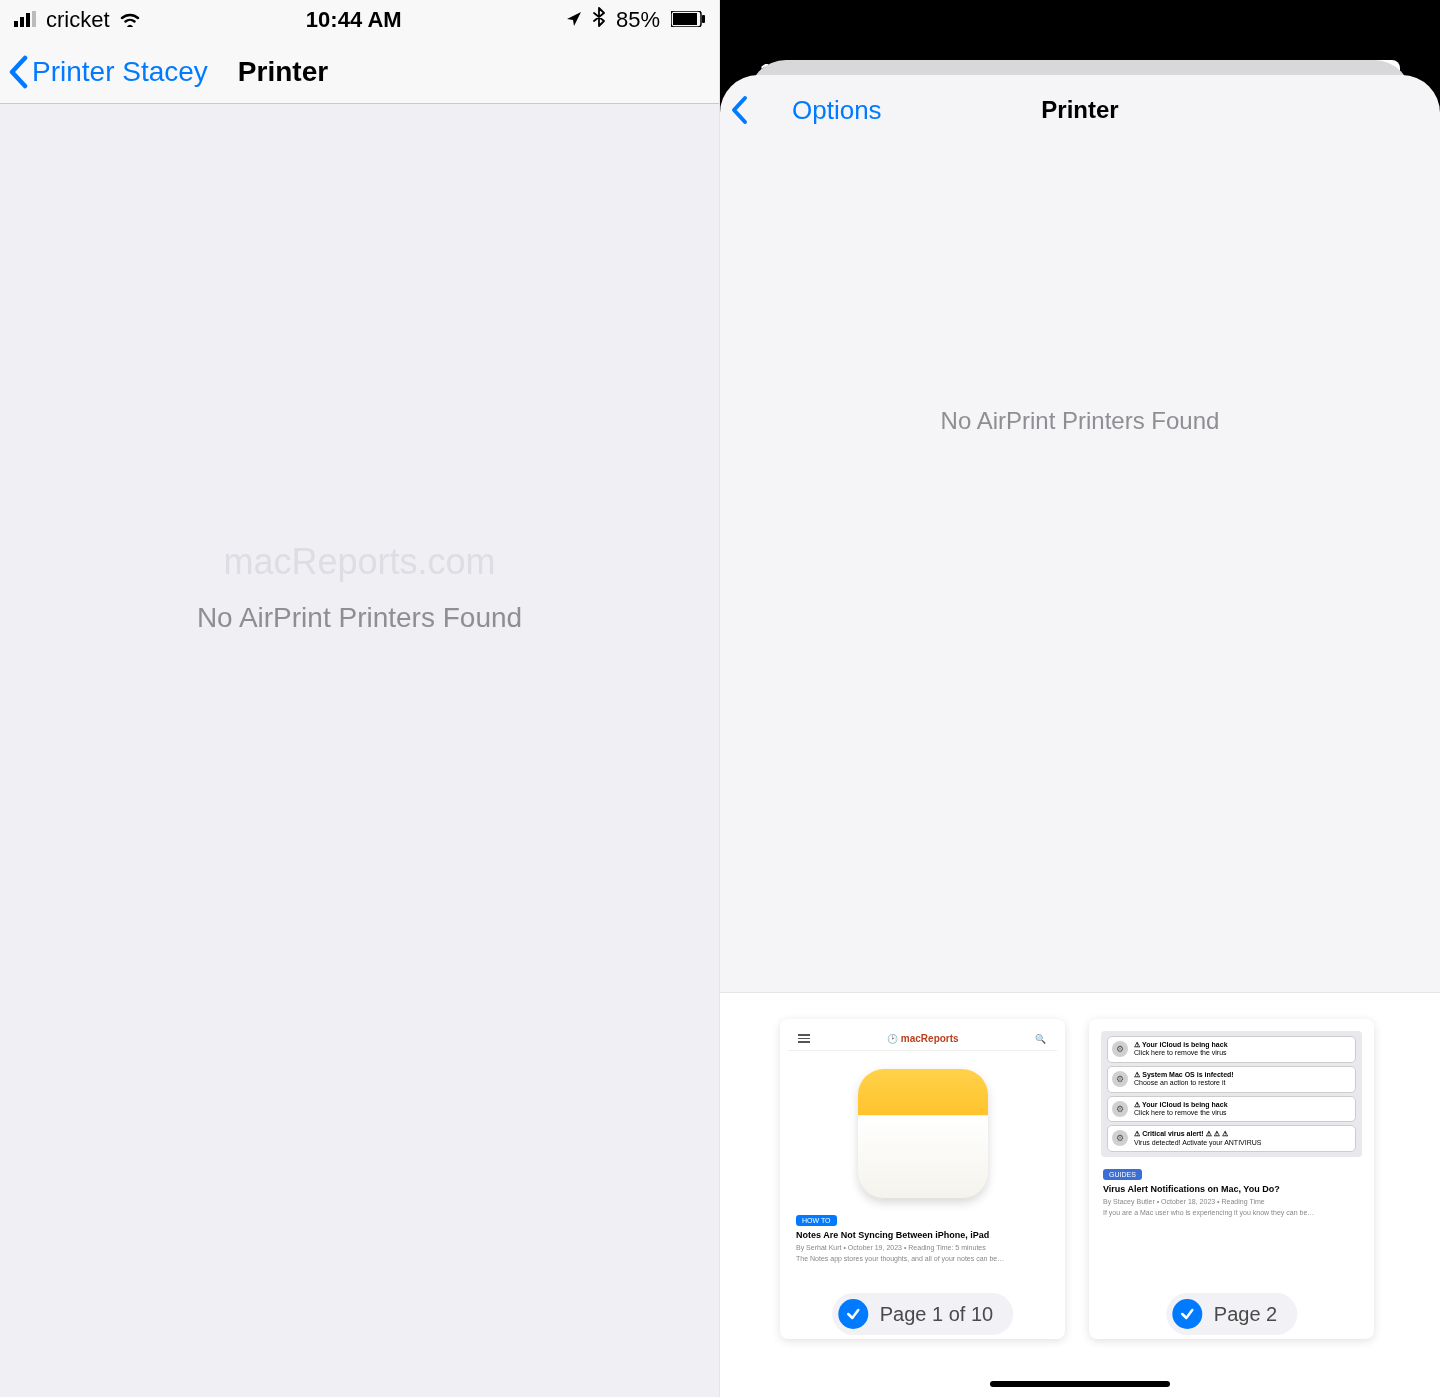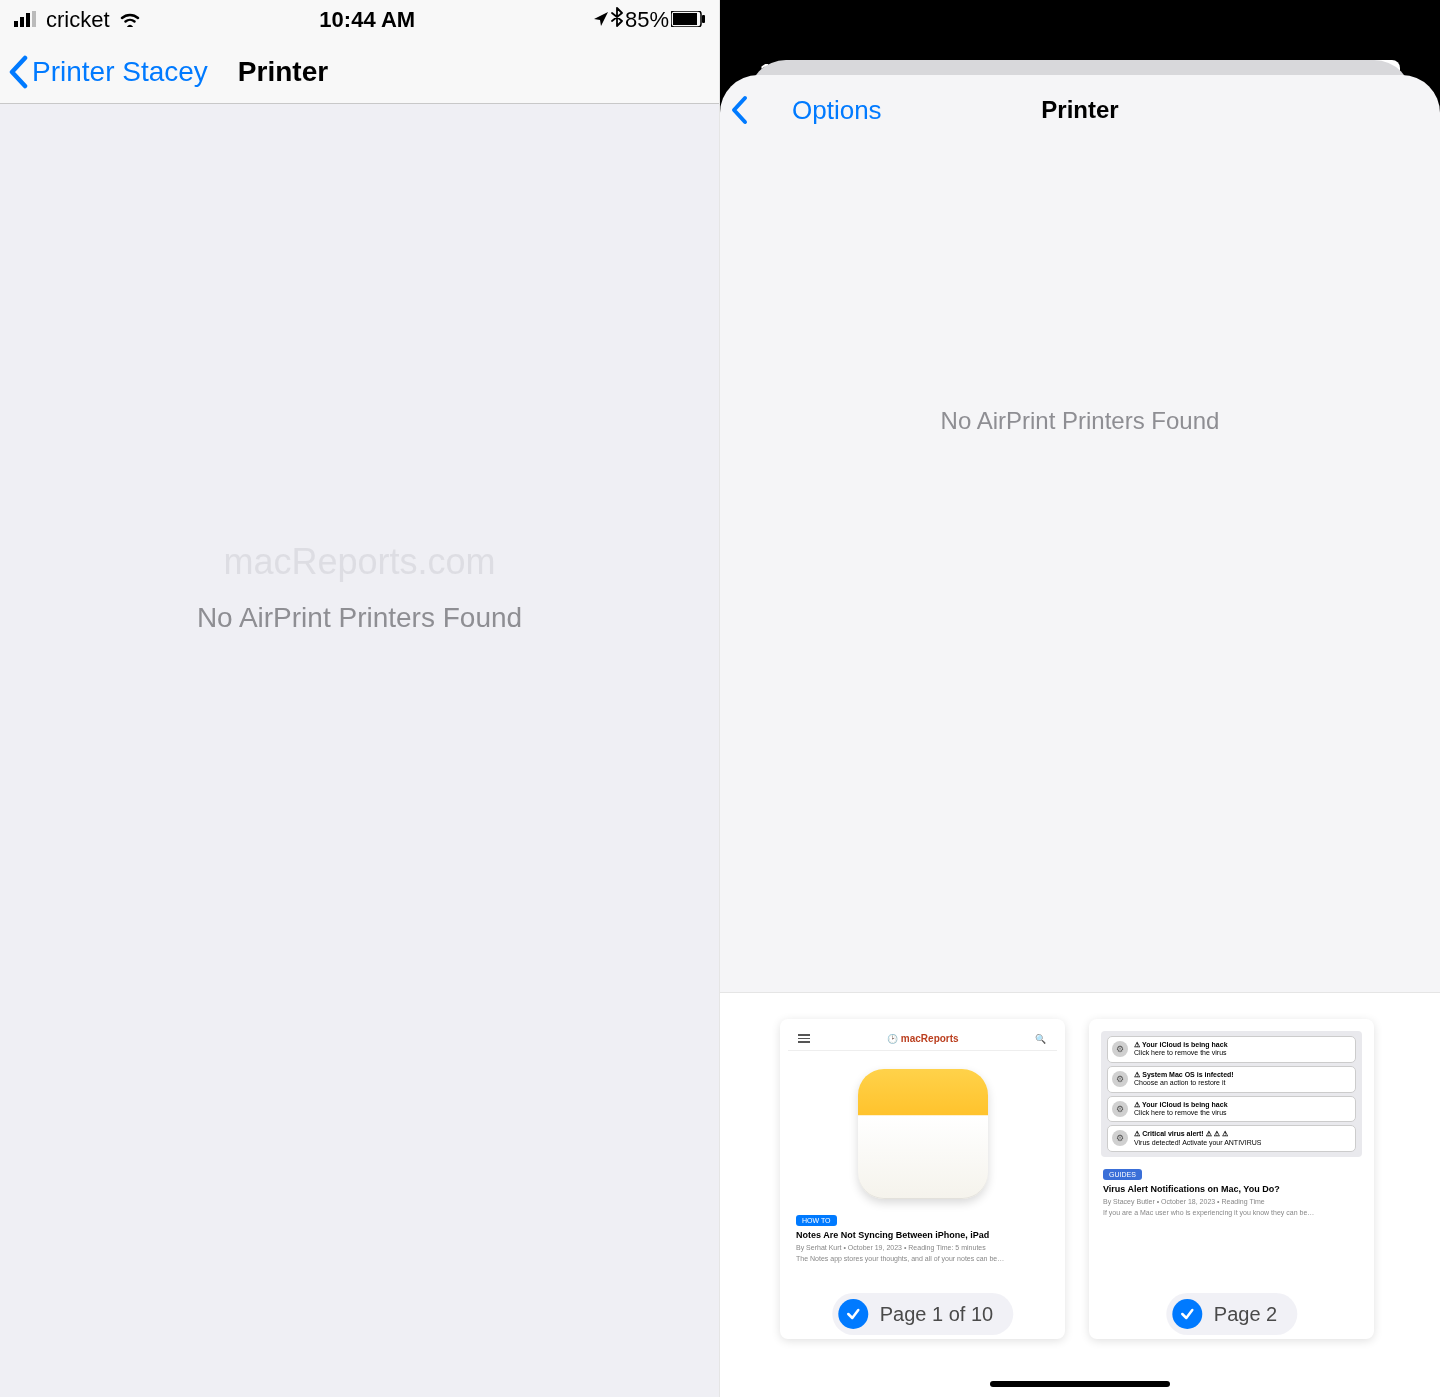--- a/index.html
+++ b/index.html
@@ -3,21 +3,21 @@
 <meta charset="utf-8">
 <style>
   * { margin: 0; padding: 0; box-sizing: border-box; font-family: -apple-system, "Helvetica Neue", Helvetica, Arial, sans-serif; }
   body { width: 1440px; height: 1397px; display: flex; background: #fff; }
   .phone { flex: 0 0 50%; height: 100%; position: relative; overflow: hidden; }
   
   
   .phone-left { background: #efeff4; border-right: 1px solid #e5e5e5; }
   .status-left { height: 40px; display: flex; align-items: center; justify-content: space-between; padding: 0 14px; font-size: 22px; color: #000; background: #f8f8f8; }
   .status-left .sl { display: flex; align-items: center; gap: 8px; }
-  .status-left .sr { display: flex; align-items: center; gap: 2px; }
+  .status-left .sr { display: flex; align-items: center; gap: 11px; }
   
   .nav-left { height: 64px; background: #f8f8f8; border-bottom: 1px solid #c8c8c8; display: flex; align-items: center; padding: 0 8px; position: relative; }
   .nav-left .back { display: flex; align-items: center; color: #007aff; font-size: 28px; cursor: pointer; }
   .nav-left .back svg { margin-right: 2px; }
   .nav-left .title { font-size: 28px; font-weight: 600; color: #000; margin-left: 30px; }
   
   .body-left { position: relative; height: calc(100% - 104px); background: #efeff4; }
   .watermark-left { position: absolute; top: 437px; left: 50%; transform: translateX(-50%); font-size: 36px; color: rgba(190,190,195,0.35); white-space: nowrap; }
   .msg-left { position: absolute; top: 498px; left: 50%; transform: translateX(-50%); font-size: 28px; color: #8e8e93; white-space: nowrap; }
   

